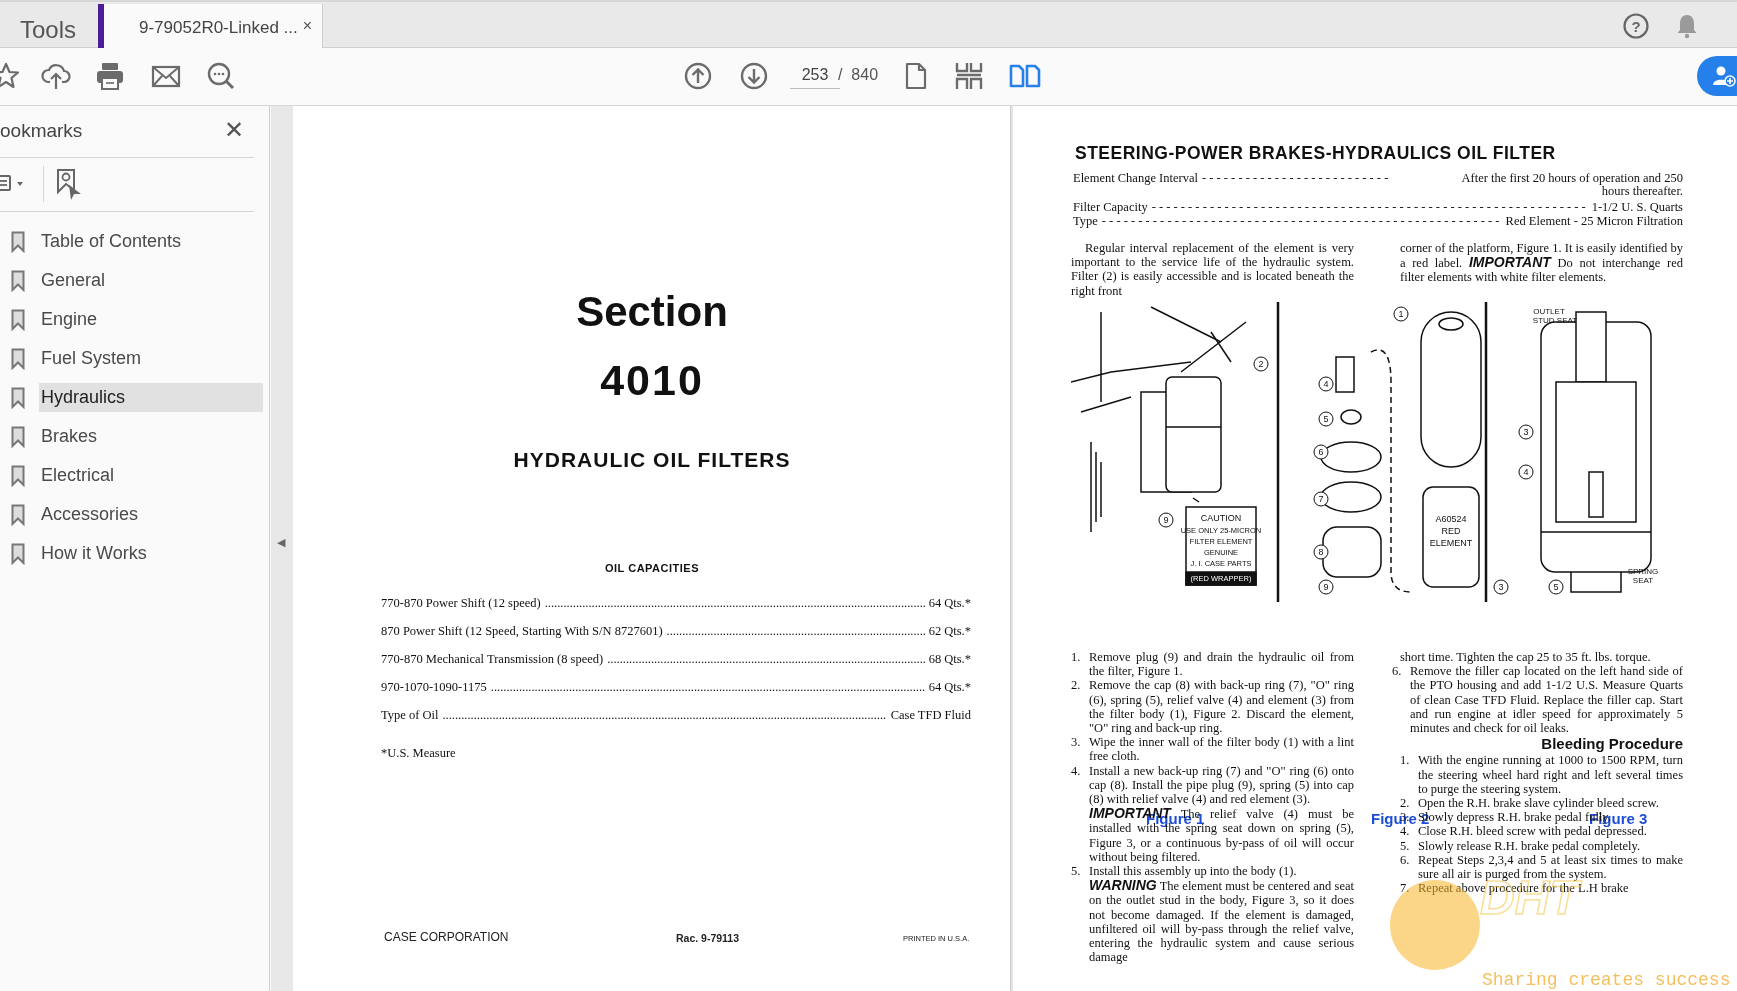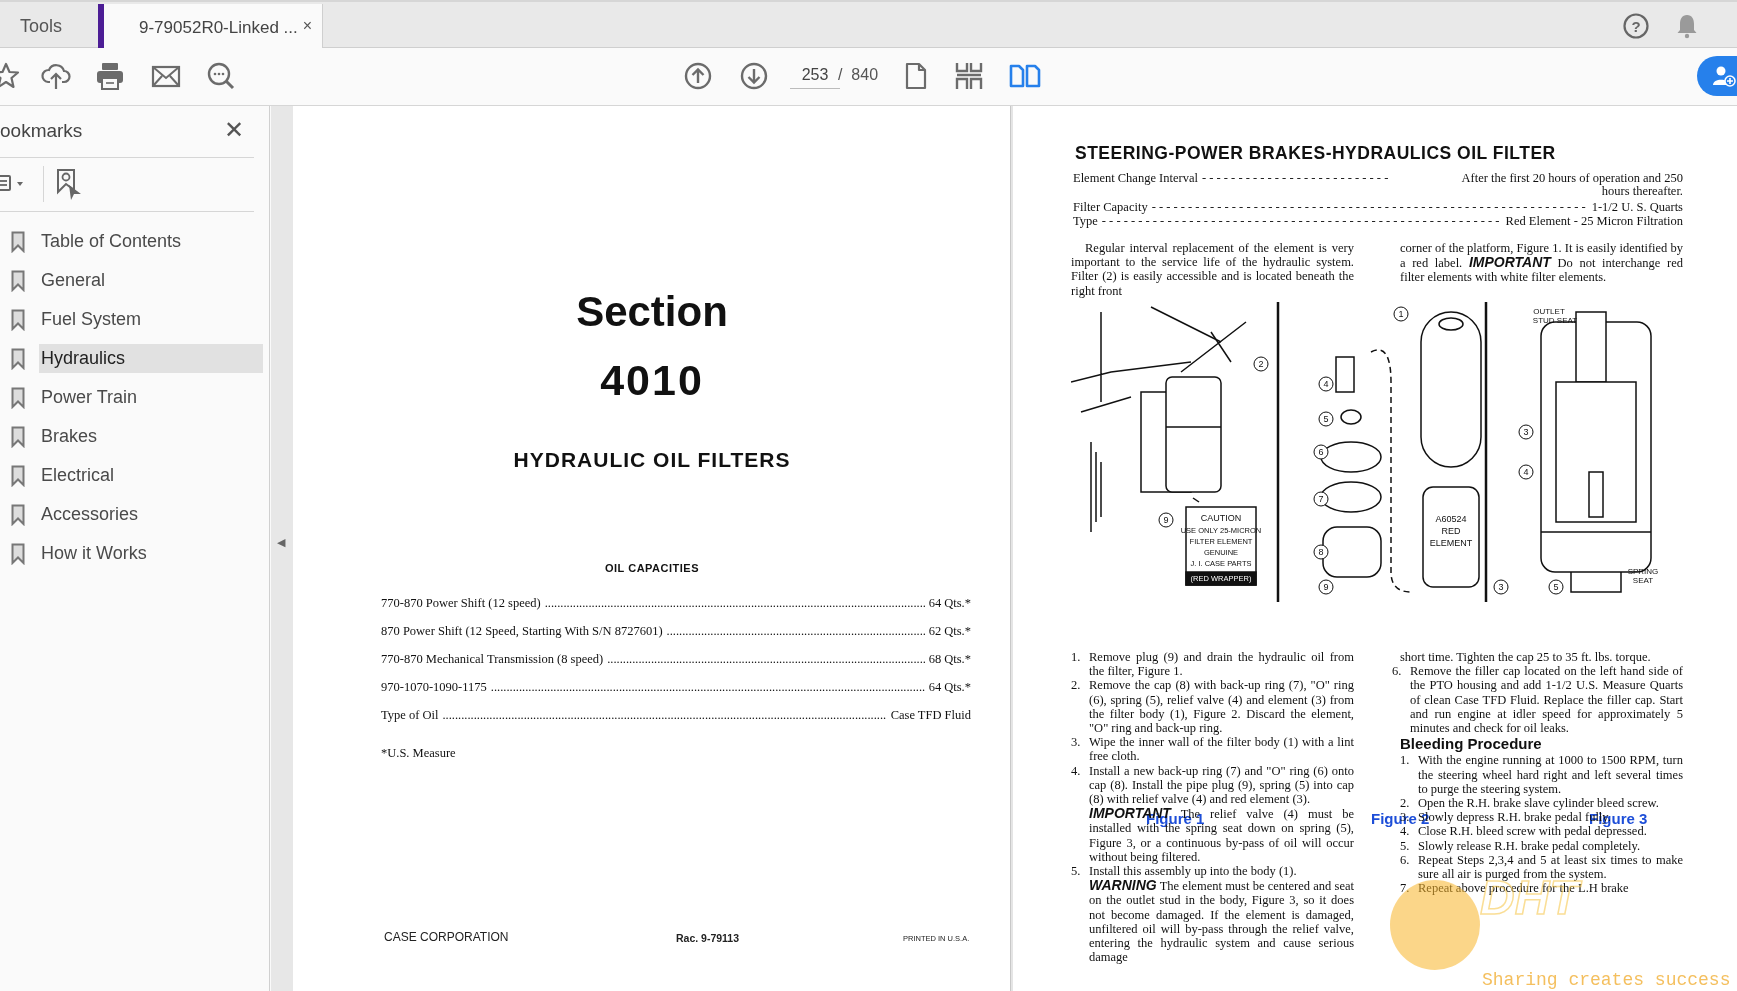--- a/index.html
+++ b/index.html
@@ -1,18 +1,18 @@
 <!DOCTYPE html>
 <html><head>
 <meta charset="utf-8">
 <style>
 *{box-sizing:border-box;margin:0;padding:0}
 body{width:1737px;height:991px;overflow:hidden;background:#fafafa;font-family:"Liberation Sans",sans-serif;color:#333;position:relative}
 .tabbar{position:absolute;left:0;top:0;width:1737px;height:48px;background:#e9e9e9;border-top:2px solid #d6d6d6;border-bottom:1px solid #cfcfcf}
-.tab-tools{position:absolute;left:0;top:2px;width:98px;height:45px;font-size:18px;color:#555;padding:12px 0 0 20px}
+.tab-tools{position:absolute;left:0;top:2px;width:98px;height:45px;font-size:24px;color:#555;padding:12px 0 0 20px}
 .tab-doc{position:absolute;left:98px;top:2px;width:225px;height:46px;background:#fafafa;border-left:6px solid #4c1d95;border-right:1px solid #cfcfcf;font-size:17px;color:#444;padding:14px 0 0 35px}
 .tab-close{position:absolute;right:10px;top:13px;font-size:16px;color:#555}
 .tb-right{position:absolute;top:10px;width:28px;height:28px}
 .toolbar{position:absolute;left:0;top:48px;width:1737px;height:58px;background:#fafafa;border-bottom:1px solid #d6d6d6}
 .ticon{position:absolute;top:10px;width:36px;height:36px;display:flex;align-items:center;justify-content:center}
 .pagebox{position:absolute;left:790px;top:18px;width:50px;border-bottom:1px solid #bbb;text-align:center;font-size:16px;color:#444;padding-bottom:4px}
 .pagesep{position:absolute;left:838px;top:18px;font-size:16px;color:#555}
 .share-btn{position:absolute;left:1697px;top:56px;width:60px;height:40px;border-radius:20px;background:#2680eb}
 .sidebar{position:absolute;left:0;top:106px;width:270px;height:885px;background:#fafafa;border-right:1px solid #d0d0d0}
 .sb-title{position:absolute;left:0;top:14px;font-size:19px;color:#444}
@@ -37,21 +37,21 @@
 .rp-title{position:absolute;left:62px;top:37px;font-size:17.5px;font-weight:bold;letter-spacing:0.5px;color:#111}
 .spec{position:absolute;left:60px;width:610px;font-size:12.5px;color:#111;font-family:"Liberation Serif",serif;display:flex}
 .spec .dots{flex:1;overflow:hidden;white-space:nowrap;margin:0 4px}
 .col{position:absolute;font-family:"Liberation Serif",serif;font-size:12.5px;line-height:14.2px;color:#111;text-align:justify}
 .imp{font-family:"Liberation Sans",sans-serif;font-weight:bold;font-style:italic;font-size:14px}
 .figs{position:absolute;left:58px;top:196px;width:610px;height:330px}
 .figcap{position:absolute;top:508px;font-weight:bold;font-size:15px;color:#1d4ed8}
 .steps{list-style:none}
 .steps li{position:relative;padding-left:18px}
 .steps li .n{position:absolute;left:0}
-.bleed-h{font-family:"Liberation Sans",sans-serif;font-weight:bold;font-size:15px;text-align:left;margin:2px 0}
+.bleed-h{font-family:"Liberation Sans",sans-serif;font-weight:bold;font-size:15px;text-align:right;margin:2px 0}
 .watermark{position:absolute;left:1390px;top:880px;width:300px;height:100px;pointer-events:none}
 </style>
 </head>
 <body>
 
 <div class="tabbar">
   <div class="tab-tools">Tools</div>
   <div class="tab-doc">
     <span>9-79052R0-Linked ...</span>
     <span class="tab-close">×</span>
@@ -176,33 +176,33 @@
     <div class="bm">
         <svg class="bm-icon" viewBox="0 0 14 22">
           <path d="M1.5 1.5 H12.5 V20 L7 14.5 L1.5 20 Z" fill="#ddd" stroke="#777" stroke-width="2"></path>
         </svg>
         <span class="bm-label">General</span>
       </div>
     <div class="bm">
         <svg class="bm-icon" viewBox="0 0 14 22">
           <path d="M1.5 1.5 H12.5 V20 L7 14.5 L1.5 20 Z" fill="#ddd" stroke="#777" stroke-width="2"></path>
         </svg>
+        <span class="bm-label">Engine</span>
+      </div>
+    <div class="bm">
+        <svg class="bm-icon" viewBox="0 0 14 22">
+          <path d="M1.5 1.5 H12.5 V20 L7 14.5 L1.5 20 Z" fill="#ddd" stroke="#777" stroke-width="2"></path>
+        </svg>
         <span class="bm-label">Fuel System</span>
       </div>
     <div class="bm active">
         <svg class="bm-icon" viewBox="0 0 14 22">
           <path d="M1.5 1.5 H12.5 V20 L7 14.5 L1.5 20 Z" fill="#ddd" stroke="#777" stroke-width="2"></path>
         </svg>
         <span class="bm-label">Hydraulics</span>
-      </div>
-    <div class="bm">
-        <svg class="bm-icon" viewBox="0 0 14 22">
-          <path d="M1.5 1.5 H12.5 V20 L7 14.5 L1.5 20 Z" fill="#ddd" stroke="#777" stroke-width="2"></path>
-        </svg>
-        <span class="bm-label">Power Train</span>
       </div>
     <div class="bm">
         <svg class="bm-icon" viewBox="0 0 14 22">
           <path d="M1.5 1.5 H12.5 V20 L7 14.5 L1.5 20 Z" fill="#ddd" stroke="#777" stroke-width="2"></path>
         </svg>
         <span class="bm-label">Brakes</span>
       </div>
     <div class="bm">
         <svg class="bm-icon" viewBox="0 0 14 22">
           <path d="M1.5 1.5 H12.5 V20 L7 14.5 L1.5 20 Z" fill="#ddd" stroke="#777" stroke-width="2"></path>

